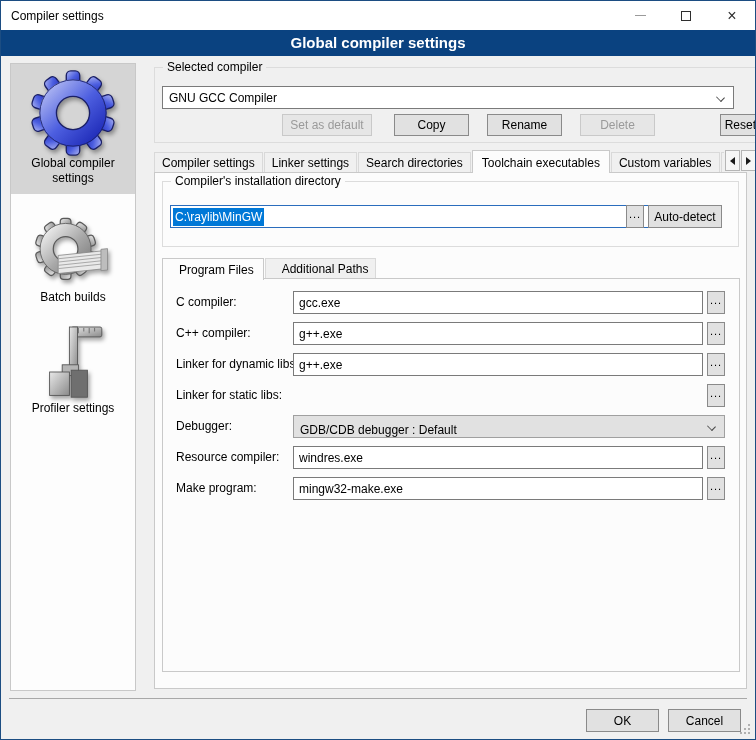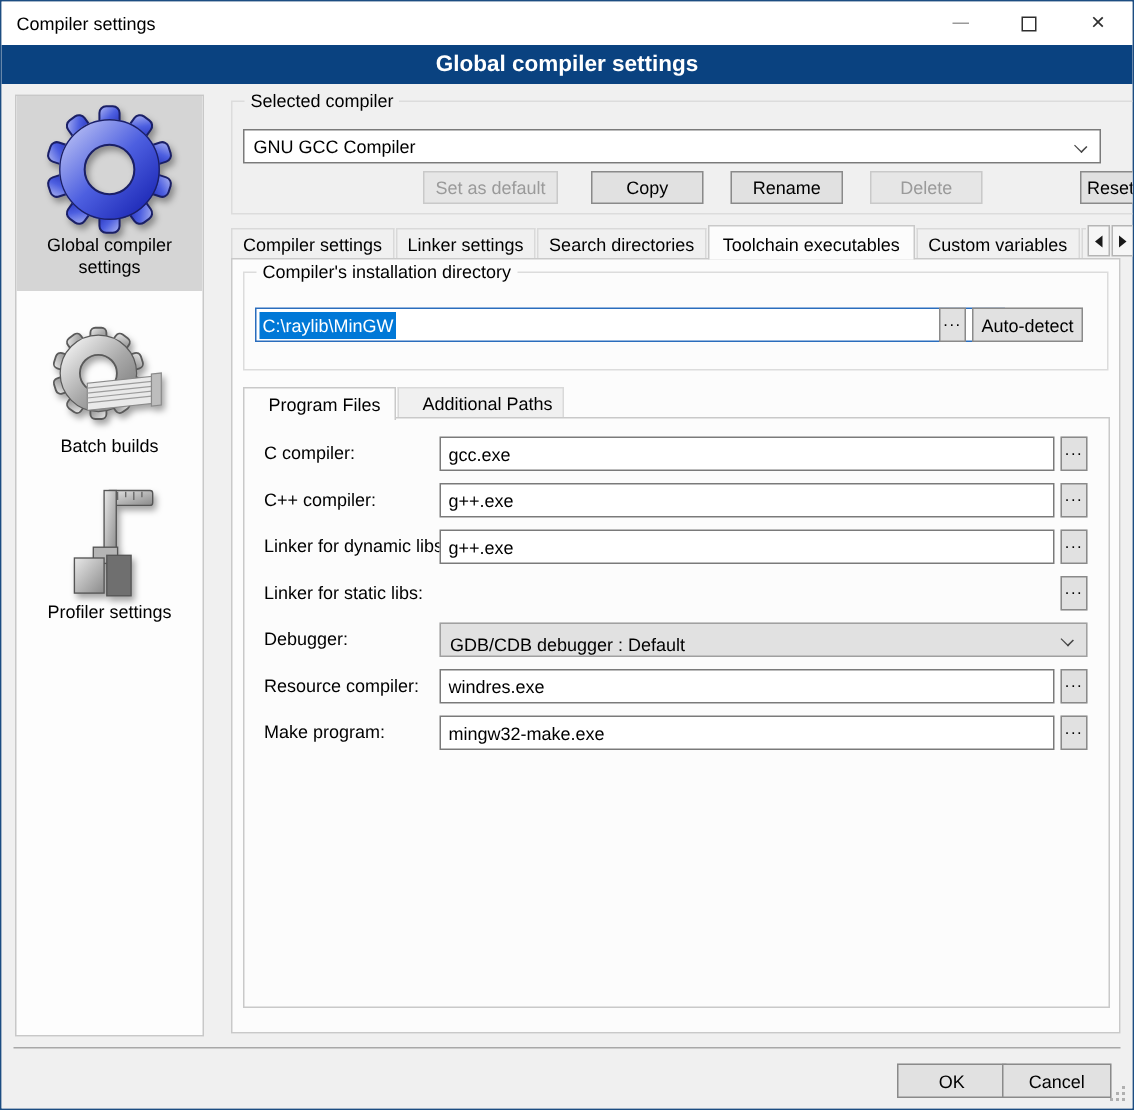--- a/index.html
+++ b/index.html
@@ -135,21 +135,21 @@
     background: #fcfcfc; border: 1px solid #c9c9c9;
   }
   .field-row { position: absolute; left: 0; width: 100%; height: 23px; }
   .field-label { position: absolute; left: 13px; top: 4px; font-size: 12px; color: #000; white-space: nowrap; }
   .field-input { position: absolute; left: 130px; top: 0; width: 410px; }
   .field-browse { position: absolute; left: 544px; top: 0; }
   .field-combo { position: absolute; left: 130px; top: 0; width: 432px; }
 
   
   .footer-sep { position: absolute; left: 8px; right: 8px; top: 642px; height: 1px; background: #a8a8a8; }
-  .ok-btn { position: absolute; left: 585px; top: 653px; width: 73px; height: 23px; margin-left: 12px; }
+  .ok-btn { position: absolute; left: 585px; top: 653px; width: 73px; height: 23px; }
   .cancel-btn { position: absolute; left: 667px; top: 653px; width: 73px; height: 23px; }
   .resize-grip { position: absolute; right: 3px; bottom: 3px; width: 12px; height: 12px; }
   .resize-grip i {
     position: absolute; width: 2px; height: 2px; background: #b0b0b0;
     box-shadow: 4px 0 #b0b0b0, 8px 0 #b0b0b0;
   }
   .resize-grip i:nth-child(1) { left: 0; top: 8px; }
   .resize-grip i:nth-child(2) { left: 4px; top: 4px; box-shadow: 4px 0 #b0b0b0; }
   .resize-grip i:nth-child(3) { left: 8px; top: 0; box-shadow: none; }
 </style>

